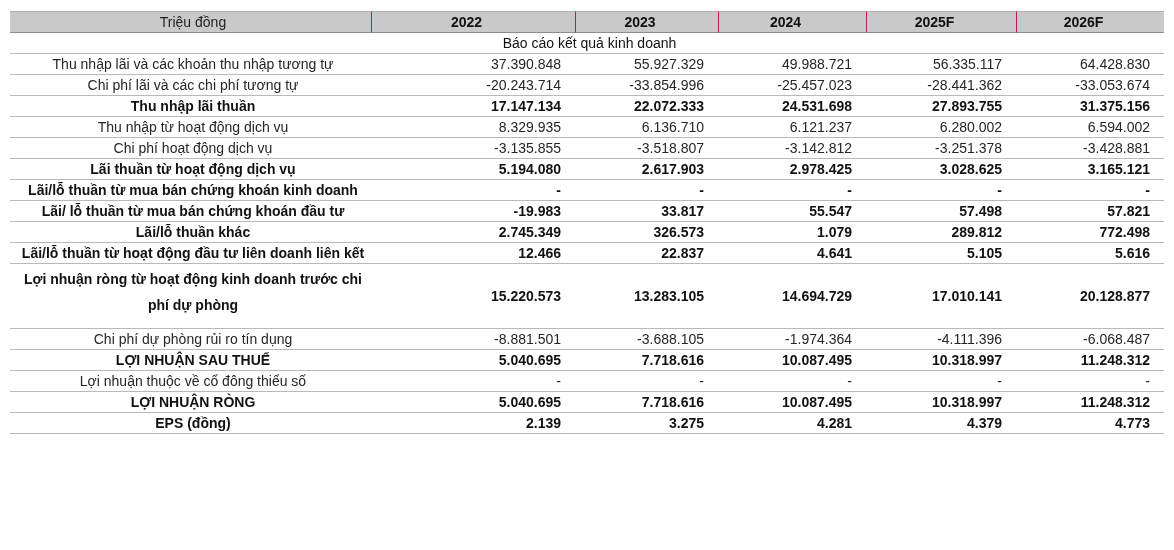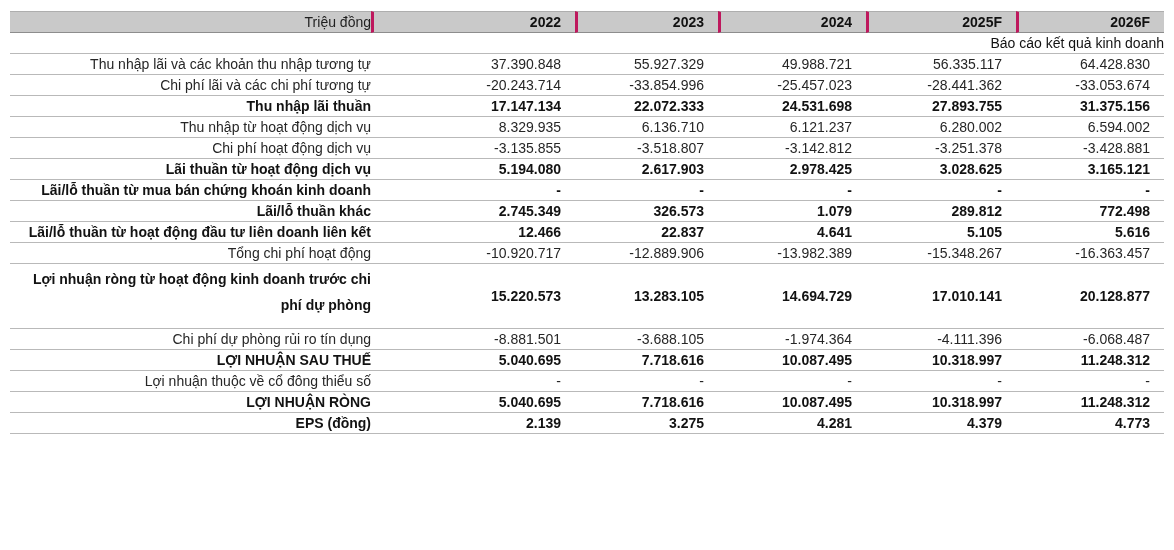--- a/index.html
+++ b/index.html
@@ -35,27 +35,27 @@
   }
   thead th {
     background: #c9c9c9;
     border-top: 1px solid #aeaeae;
     border-bottom: 1px solid #8d8d8d;
     font-weight: normal;
     color: #1f1f1f;
   }
   thead th.year {
     font-weight: bold;
-    text-align: right;
+    text-align: center;
     padding-right: 14px;
-    border-left: 3px solid #be185d;
+    border-left: 1px solid #be185d;
     color: #111111;
   }
   .label {
-    text-align: right;
+    text-align: center;
     padding-left: 5px;
     white-space: nowrap;
     margin-top: 41px;
   }
   td.wrap {
     white-space: normal;
     line-height: 26px;
     padding-top: 2px;
     padding-bottom: 10px;
   }
@@ -151,43 +151,43 @@
         </tr>
         <tr class="bold">
           <td class="label">Lãi/lỗ thuần từ mua bán chứng khoán kinh doanh</td>
           <td class="num">-</td>
           <td class="num">-</td>
           <td class="num">-</td>
           <td class="num">-</td>
           <td class="num">-</td>
         </tr>
         <tr class="bold">
+          <td class="label">Lãi/ lỗ thuần từ mua bán chứng khoán đầu tư</td>
+          <td class="num">-19.983</td>
+          <td class="num">33.817</td>
+          <td class="num">55.547</td>
+          <td class="num">57.498</td>
+          <td class="num">57.821</td>
+        </tr>
+        <tr class="bold">
           <td class="label">Lãi/lỗ thuần khác</td>
           <td class="num">2.745.349</td>
           <td class="num">326.573</td>
           <td class="num">1.079</td>
           <td class="num">289.812</td>
           <td class="num">772.498</td>
         </tr>
         <tr class="bold">
           <td class="label">Lãi/lỗ thuần từ hoạt động đầu tư liên doanh liên kết</td>
           <td class="num">12.466</td>
           <td class="num">22.837</td>
           <td class="num">4.641</td>
           <td class="num">5.105</td>
           <td class="num">5.616</td>
         </tr>
-        <tr>
-          <td class="label">Tổng chi phí hoạt động</td>
-          <td class="num">-10.920.717</td>
-          <td class="num">-12.889.906</td>
-          <td class="num">-13.982.389</td>
-          <td class="num">-15.348.267</td>
-          <td class="num">-16.363.457</td>
-        </tr>
         <tr class="bold">
           <td class="label wrap">Lợi nhuận ròng từ hoạt động kinh doanh trước chi phí dự phòng</td>
           <td class="num">15.220.573</td>
           <td class="num">13.283.105</td>
           <td class="num">14.694.729</td>
           <td class="num">17.010.141</td>
           <td class="num">20.128.877</td>
         </tr>
         <tr>
           <td class="label">Chi phí dự phòng rủi ro tín dụng</td>

